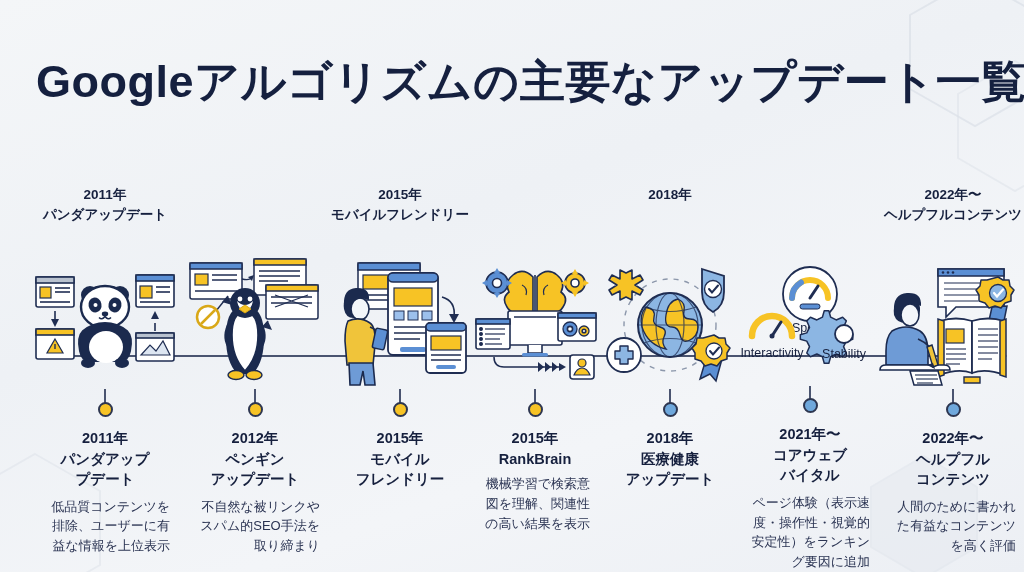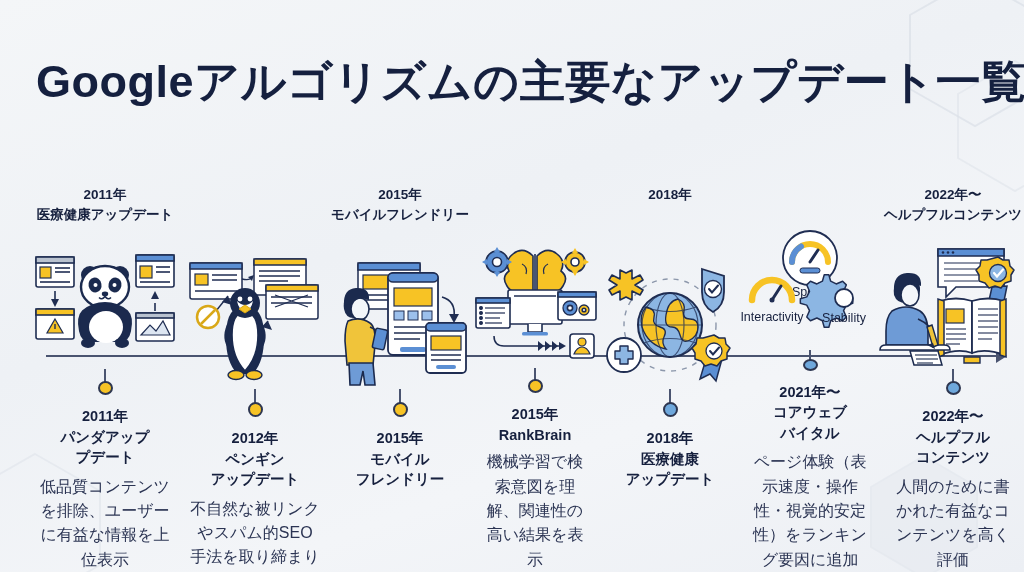--- a/index.html
+++ b/index.html
@@ -111,24 +111,24 @@
   }
   .b-head {
     font-size: 14.5px;
     font-weight: bold;
     line-height: 1.42;
     color: #16203e;
     white-space: pre-line;
   }
   .b-desc {
     margin-top: 7px;
-    font-size: 16px;
+    font-size: 13px;
     line-height: 1.52;
     color: #2b3453;
-    text-align: center;
+    text-align: right;
     padding: 0 6px;
   }
   .col:nth-child(4) .b-desc { margin-top: 5px; }
 </style>
 </head>
 <body>
 
 <svg class="hex-deco hex-tr" width="150" height="160" viewBox="0 0 150 160">
   <polygon points="75,6 140,43 140,117 75,154 10,117 10,43" fill="none" stroke="#d4dae3" stroke-width="2"></polygon>
 </svg>
@@ -146,21 +146,21 @@
 
 <div class="axis">
   <div class="axis-arrow"></div>
 </div>
 
 <div class="cols">
 
   <div class="col">
     <div class="top-label">
       <div>2011年</div>
-      <div>医療健康アップデート</div>
+      <div>パンダアップデート</div>
     </div>
     <div class="art">
       <svg width="150" height="120" viewBox="0 0 150 120">
         <g stroke="#1f2d52" stroke-width="1.6" fill="none">
           <rect x="6" y="10" width="38" height="30" rx="2" fill="#fff"></rect>
           <rect x="6" y="10" width="38" height="6" fill="#b9c2cf"></rect>
           <rect x="10" y="20" width="11" height="11" fill="#f7c325" stroke-width="1.2"></rect>
           <line x1="25" y1="21" x2="40" y2="21"></line>
             <line x1="25" y1="25" x2="40" y2="25"></line>
           <line x1="10" y1="35" x2="40" y2="35"></line>

